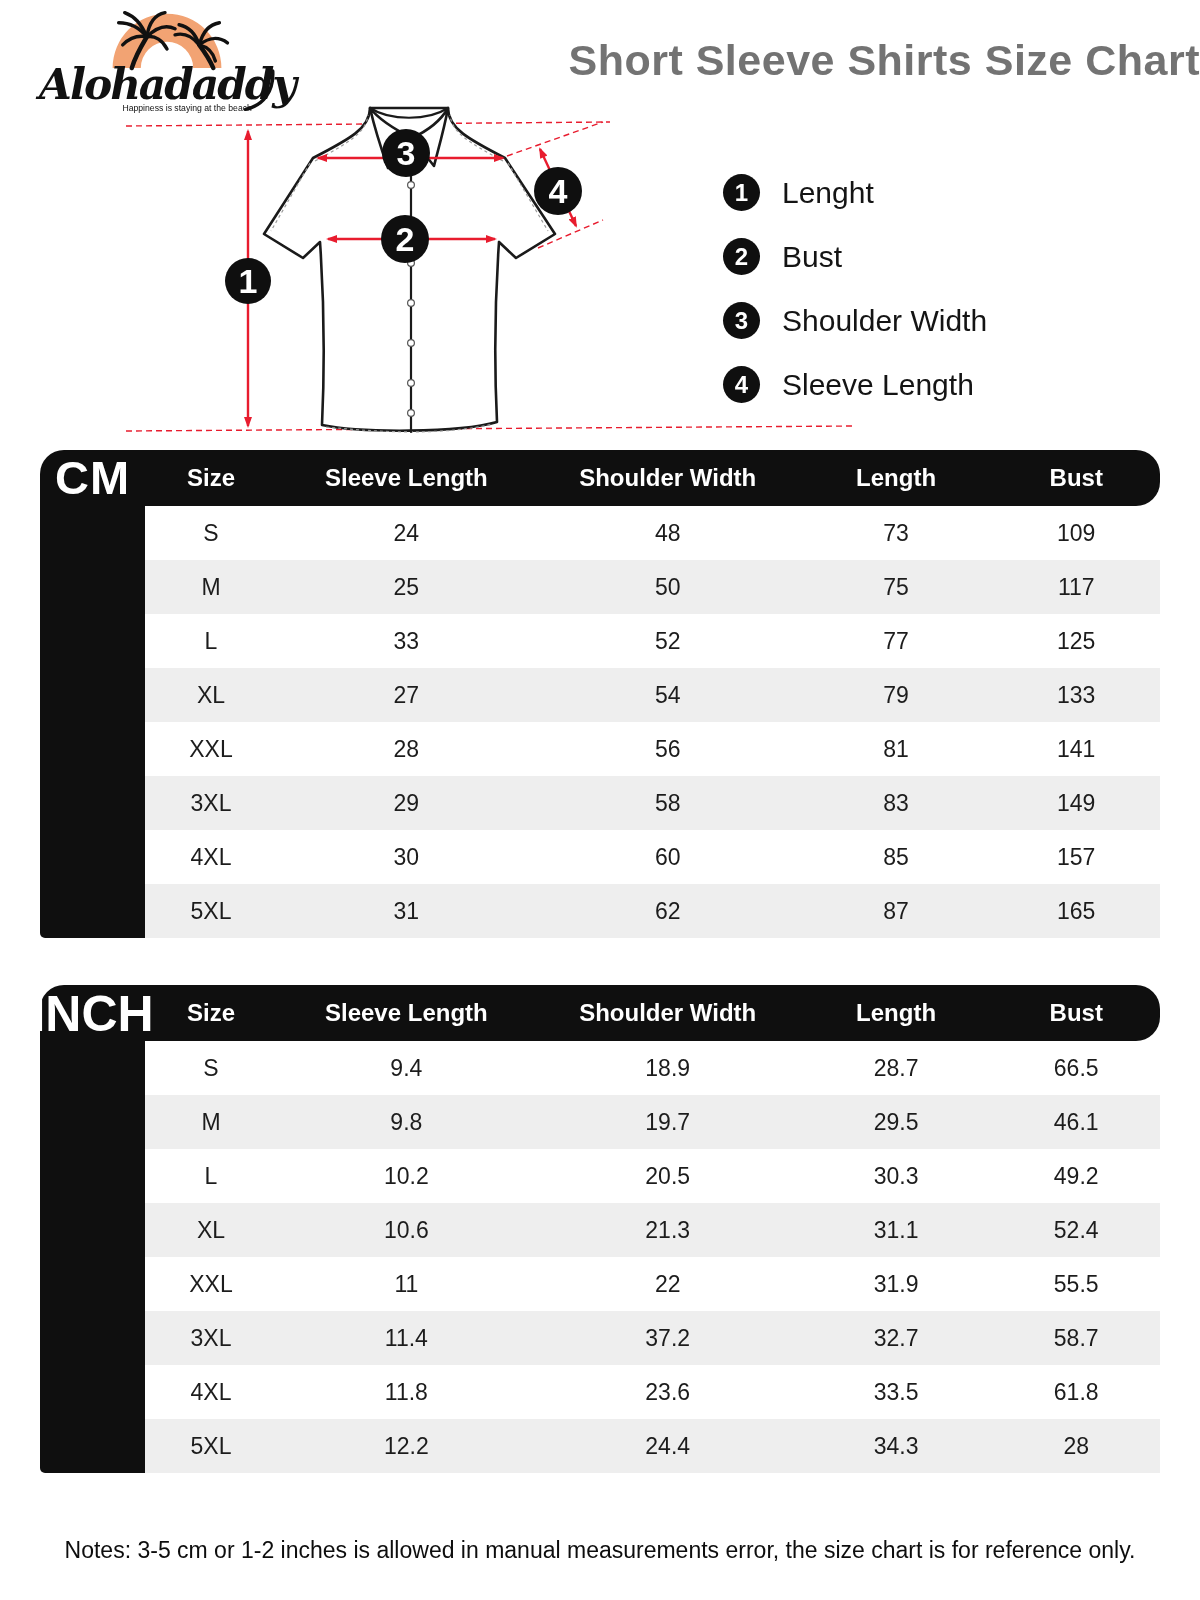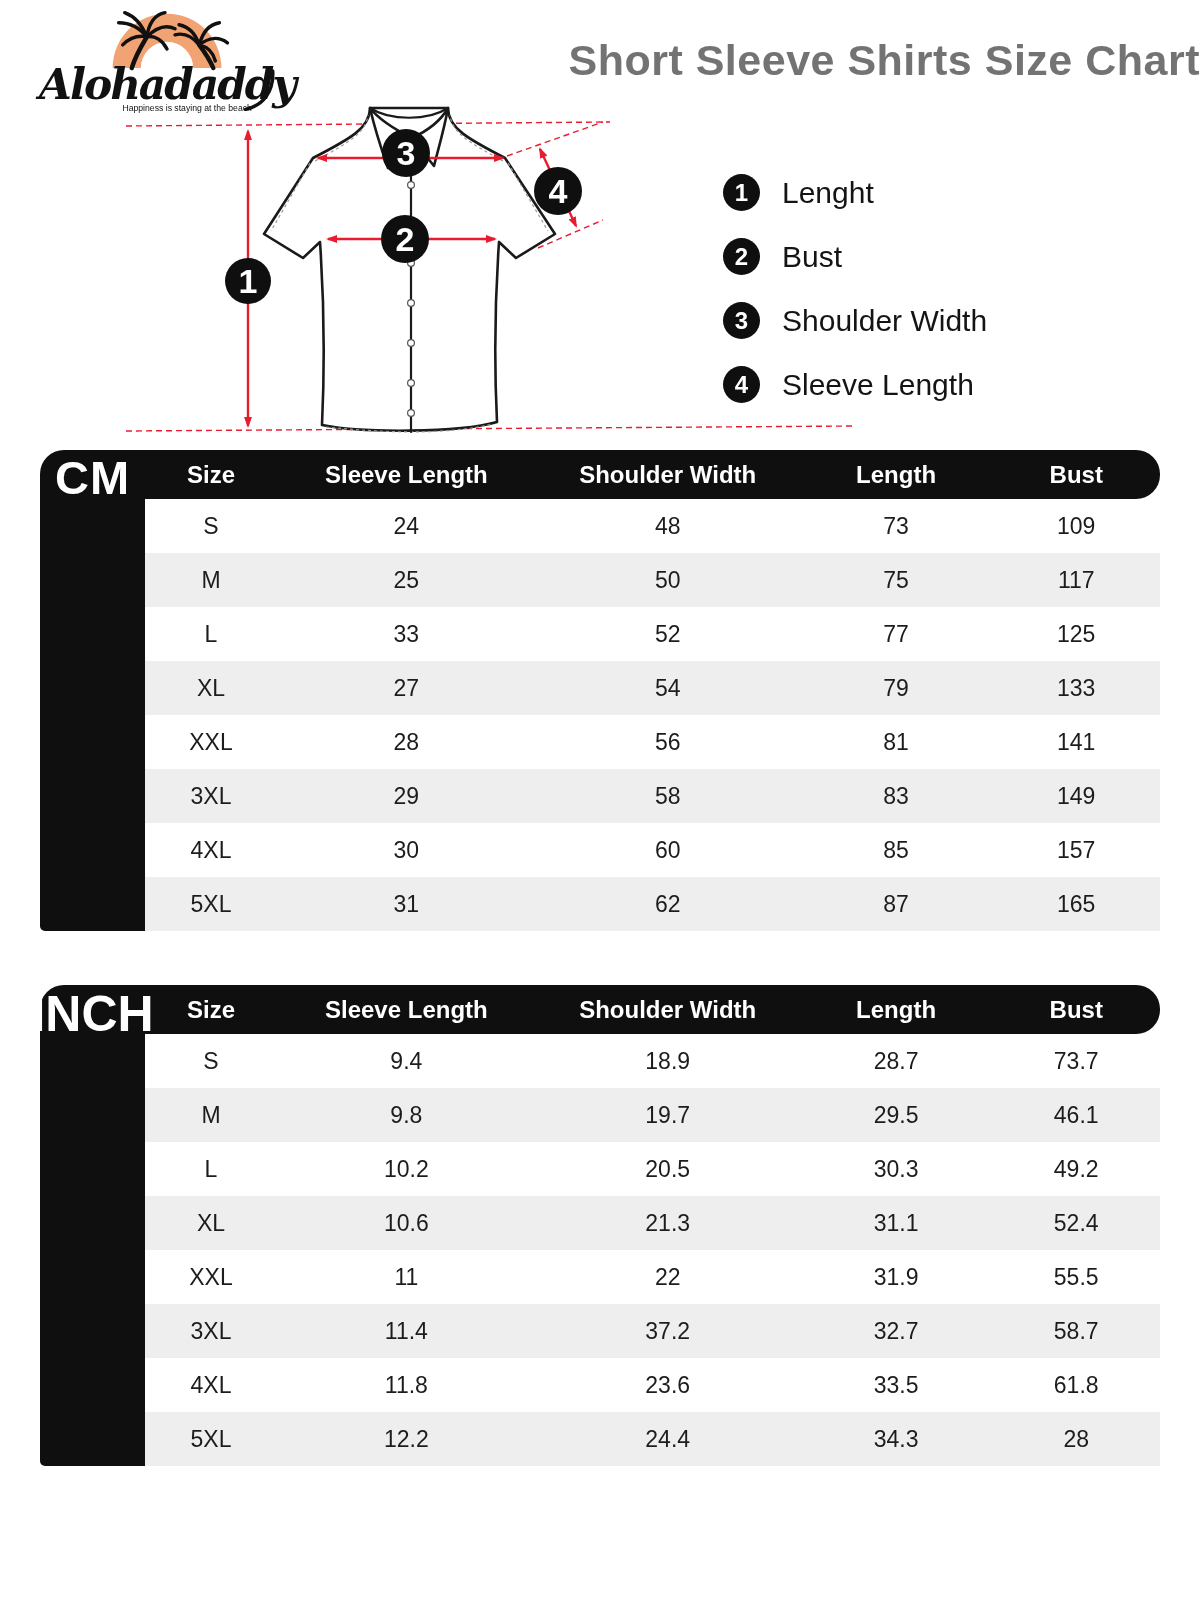--- a/index.html
+++ b/index.html
@@ -56,21 +56,21 @@
   #inch-table{top:985px;}
   .unit-rail{
     position:absolute;left:0;top:0;bottom:0;width:105px;background:var(--ink);
     border-radius:24px 0 0 5px;display:flex;align-items:flex-start;justify-content:center;
     color:#fff;font-weight:bold;
   }
   #cm-table .unit-label{font-size:47px;letter-spacing:1px;}
   #inch-table .unit-label{font-size:50px;letter-spacing:0;}
   .grid-cols{display:grid;grid-template-columns:13% 25.5% 26% 19% 16.5%;}
   .thead{
-    margin-left:105px;height:49px;background:var(--ink);border-radius:0 24px 24px 0;
+    margin-left:105px;height:56px;background:var(--ink);border-radius:0 24px 24px 0;
     align-items:center;color:#fff;font-weight:bold;font-size:24px;text-align:center;
   }
   .tbody{margin-left:105px;}
   .trow{height:54px;align-items:center;text-align:center;font-size:23px;color:#1c1c1c;}
   .tbody .trow:nth-child(even){background:var(--row-alt);}
   .tcell{line-height:1;}
 
   
   .notes{position:absolute;left:0;right:0;top:1537px;text-align:center;font-size:23px;color:#0d0d0d;}
 </style>
@@ -270,21 +270,21 @@
       <div class="tcell">Shoulder Width</div>
       <div class="tcell">Length</div>
       <div class="tcell">Bust</div>
     </div>
     <div class="tbody" id="inch-body">
         <div class="trow grid-cols">
           <div class="tcell">S</div>
           <div class="tcell">9.4</div>
           <div class="tcell">18.9</div>
           <div class="tcell">28.7</div>
-          <div class="tcell">73.7</div>
+          <div class="tcell">66.5</div>
         </div>
         <div class="trow grid-cols">
           <div class="tcell">M</div>
           <div class="tcell">9.8</div>
           <div class="tcell">19.7</div>
           <div class="tcell">29.5</div>
           <div class="tcell">46.1</div>
         </div>
         <div class="trow grid-cols">
           <div class="tcell">L</div>
@@ -324,14 +324,15 @@
         <div class="trow grid-cols">
           <div class="tcell">5XL</div>
           <div class="tcell">12.2</div>
           <div class="tcell">24.4</div>
           <div class="tcell">34.3</div>
           <div class="tcell">28</div>
         </div>
       </div>
   </div>
 
+  <div class="notes">Notes: 3-5 cm or 1-2 inches is allowed in manual measurements error, the size chart is for reference only.</div>
 
 </div>
 
 </body></html>

